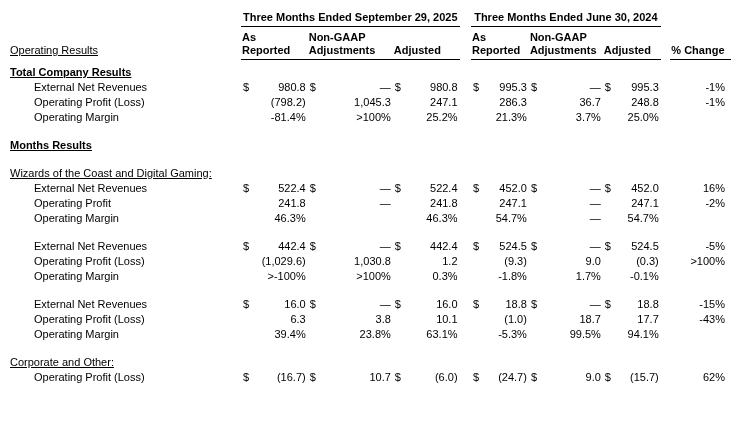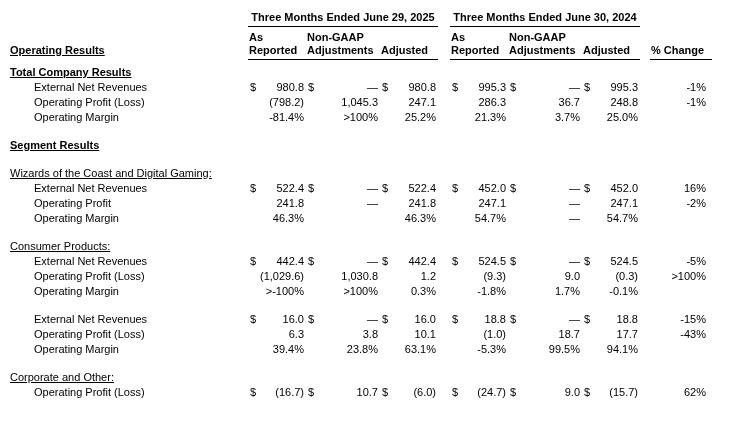--- a/index.html
+++ b/index.html
@@ -33,21 +33,21 @@
   thead .colhead {
     font-weight: bold;
     text-align: left;
     border-bottom: 1px solid #000;
     vertical-align: bottom;
     padding: 4px 1px 2px 1px;
     line-height: 13px;
     white-space: normal;
   }
   .corner-label {
-    font-weight: bold;
+    font-weight: normal;
     text-decoration: underline;
     vertical-align: bottom;
     padding-bottom: 2px;
   }
   tbody tr:first-child td { padding-top: 5px; }
   .section-title { text-decoration: underline; }
   .section-title.bold { font-weight: bold; }
   .row-label { padding-left: 26px; }
   .cellflex { display: flex; }
   .cellflex .val { margin-left: auto; }
@@ -67,21 +67,21 @@
       <col style="width:12px">
       <col style="width:58px">
       <col style="width:74px">
       <col style="width:58px">
       <col style="width:10px">
       <col style="width:62px">
     </colgroup>
     <thead>
       <tr>
         <td></td>
-        <th class="period" colspan="3">Three Months Ended June 29, 2025</th>
+        <th class="period" colspan="3">Three Months Ended September 29, 2025</th>
         <td></td>
         <th class="period" colspan="3">Three Months Ended June 30, 2024</th>
         <td></td>
         <td></td>
       </tr>
       <tr>
         <th class="corner-label">Operating Results</th>
         <th class="colhead">As Reported</th>
         <th class="colhead">Non-GAAP Adjustments</th>
         <th class="colhead">Adjusted</th>
@@ -220,21 +220,21 @@
               <span class="val">25.0%</span>
             </div>
           </td>
           <td></td>
           <td class="change"></td>
         </tr>
         <tr class="spacer">
           <td colspan="10"></td>
         </tr>
         <tr>
-          <td colspan="10"><span class="section-title bold">Segment Results</span></td>
+          <td colspan="10"><span class="section-title bold">Months Results</span></td>
         </tr>
         <tr class="spacer">
           <td colspan="10"></td>
         </tr>
         <tr>
           <td colspan="10"><span class="section-title">Wizards of the Coast and Digital Gaming:</span></td>
         </tr>
         <tr>
           <td class="row-label">External Net Revenues</td>
           <td class="num">
@@ -356,23 +356,20 @@
             <div class="cellflex">
               <span class="dollar"></span>
               <span class="val">54.7%</span>
             </div>
           </td>
           <td></td>
           <td class="change"></td>
         </tr>
         <tr class="spacer">
           <td colspan="10"></td>
-        </tr>
-        <tr>
-          <td colspan="10"><span class="section-title">Consumer Products:</span></td>
         </tr>
         <tr>
           <td class="row-label">External Net Revenues</td>
           <td class="num">
             <div class="cellflex">
               <span class="dollar">$</span>
               <span class="val">442.4</span>
             </div>
           </td>
           <td class="num">

